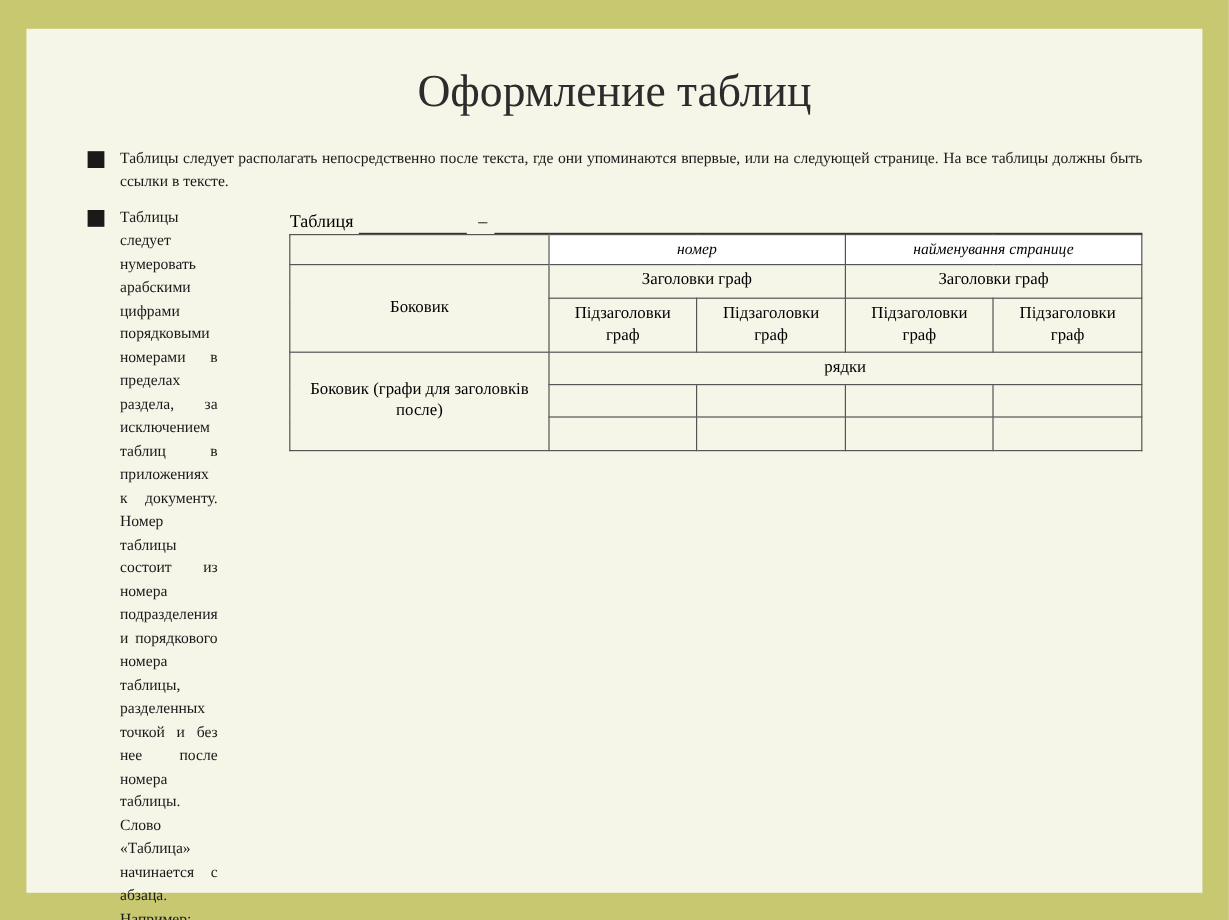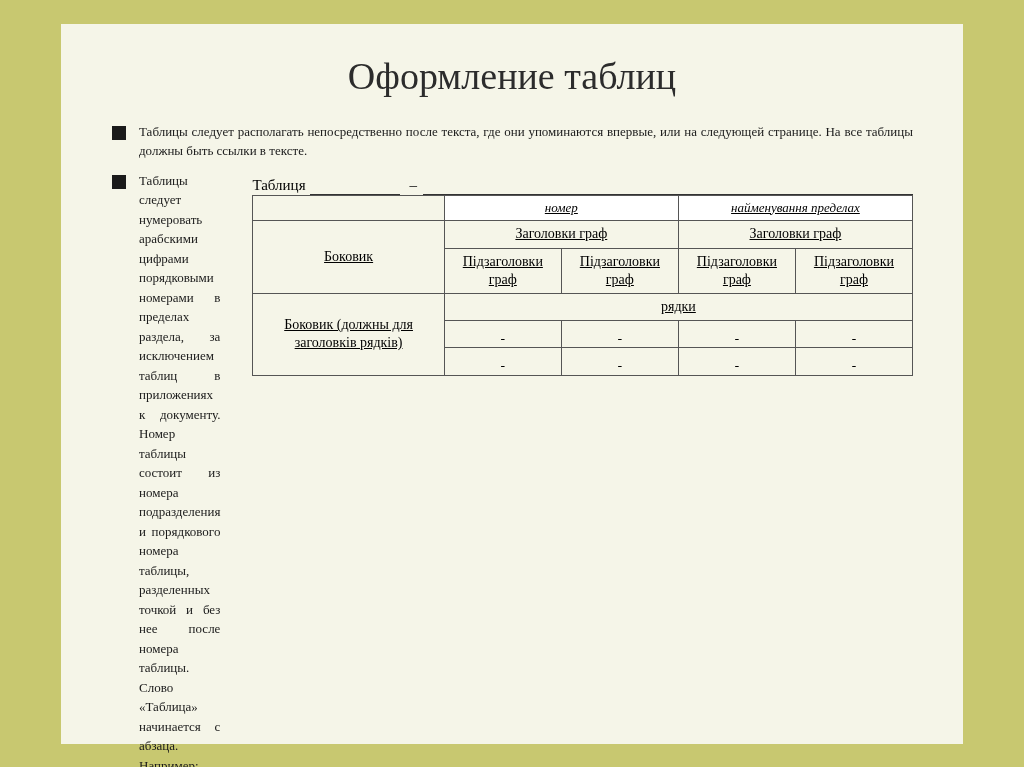--- a/index.html
+++ b/index.html
@@ -14,21 +14,21 @@
       width: 1024px;
       height: 767px;
       overflow: hidden;
       display: flex;
       align-items: center;
       justify-content: center;
     }
 
     .slide {
       background-color: #f5f5e8;
-      width: 902px;
+      width: 980px;
       height: 720px;
       padding: 30px 50px;
       position: relative;
       display: flex;
       flex-direction: column;
     }
 
     .slide-title {
       text-align: center;
       font-size: 38px;
@@ -70,21 +70,20 @@
       color: #1a1a1a;
       text-align: justify;
       line-height: 1.5;
       flex: 1;
     }
 
     .example-table {
       border-collapse: collapse;
       width: 100%;
       font-size: 14px;
-      text-decoration: underline;
     }
 
     .example-table td, .example-table th {
       border: 1px solid #555;
       padding: 4px 8px;
       text-align: center;
       vertical-align: middle;
       line-height: 1.3;
     }
 
@@ -93,21 +92,21 @@
       font-weight: normal;
       font-size: 13px;
       background: white;
     }
 
     .example-table .left-align {
       text-align: center;
     }
 
     .table-wrapper {
-      margin: 6px 0 10px 16px;
+      margin: 6px 0 10px 44px;
     }
 
     .table-label-row {
       display: flex;
       align-items: baseline;
       gap: 0;
       font-size: 15px;
       margin-bottom: 0;
     }
 
@@ -167,38 +166,38 @@
             <span class="tbl-dash">–</span>
             <span class="tbl-name-underline">&nbsp;</span>
           </div>
 
           <table class="example-table">
             <tbody>
 
               <tr>
                 <td colspan="1" style="border:1px solid #555; border-right:none; border-bottom: 1px solid #555;"></td>
                 <td colspan="2" class="italic-header">номер</td>
-                <td colspan="2" class="italic-header">найменування пределах</td>
+                <td colspan="2" class="italic-header">найменування странице</td>
               </tr>
 
               <tr>
                 <td rowspan="2">Боковик</td>
                 <td colspan="2">Заголовки граф</td>
                 <td colspan="2">Заголовки граф</td>
               </tr>
 
               <tr>
                 <td>Підзаголовки граф</td>
                 <td>Підзаголовки граф</td>
                 <td>Підзаголовки граф</td>
                 <td>Підзаголовки граф</td>
               </tr>
 
               <tr>
-                <td class="left-align" rowspan="3">Боковик (должны для заголовків рядків)</td>
+                <td class="left-align" rowspan="3">Боковик (графи для заголовків после)</td>
                 <td class="left-align" colspan="4">рядки</td>
               </tr>
 
               <tr>
                 <td>&nbsp;</td>
                 <td>&nbsp;</td>
                 <td>&nbsp;</td>
                 <td>&nbsp;</td>
               </tr>
 

